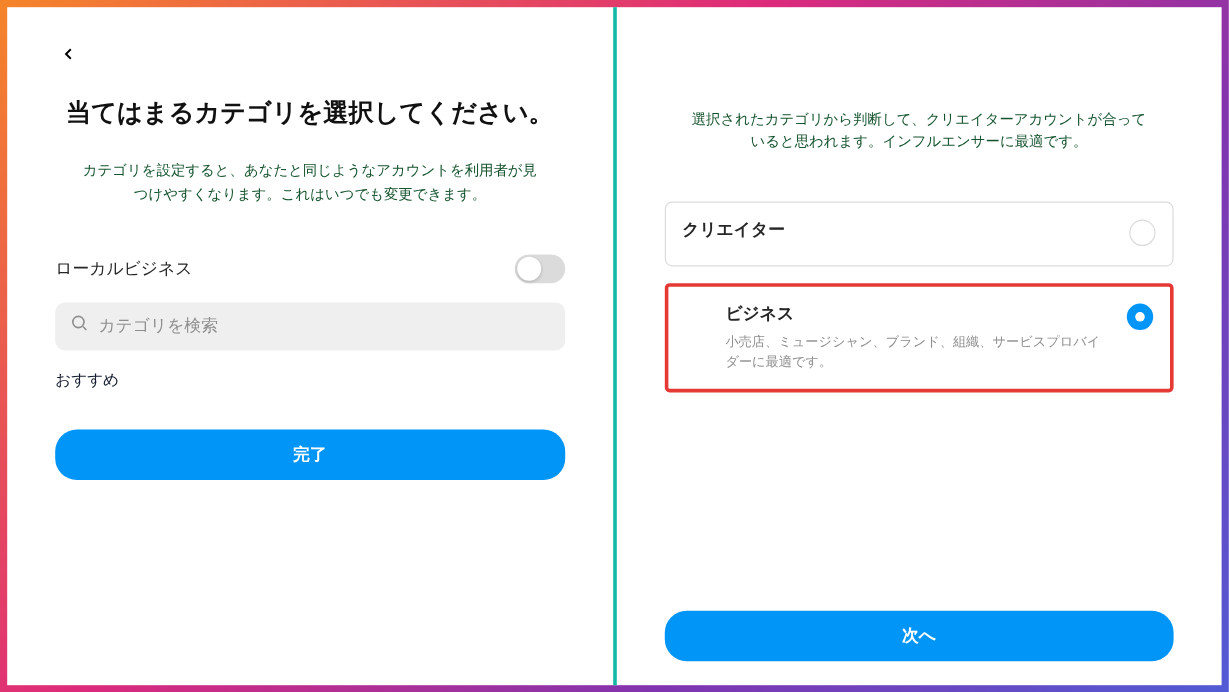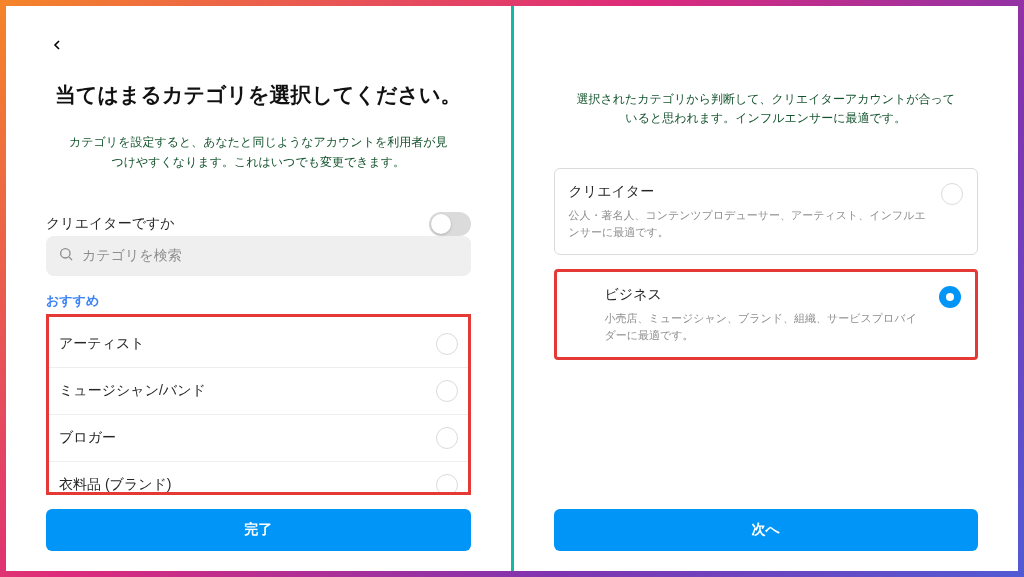--- a/index.html
+++ b/index.html
@@ -72,37 +72,37 @@
       width: 20px;
       height: 20px;
       background: #fff;
       border-radius: 50%;
       position: absolute;
       top: 2px;
       left: 2px;
       box-shadow: 0 1px 3px rgba(0,0,0,0.2);
     }
     .search-box {
-      margin-top: 0;
+      margin-top: 16px;
       background: #efefef;
       border-radius: 8px;
       height: 40px;
       display: flex;
       align-items: center;
       padding: 0 12px;
       gap: 8px;
     }
     .search-icon svg { stroke: #8e8e8e; fill: none; stroke-width: 2; }
     .search-placeholder { color: #8e8e8e; font-size: 14px; }
     .section-label {
       font-size: 13px;
-      font-weight: 700;
-      color: #3b82f6;
+      font-weight: 400;
+      color: #0f172a;
       margin-top: 16px;
-      margin-bottom: 4px;
+      margin-bottom: 18px;
     }
     .list-box {
       border: 3px solid #e53935;
       padding: 4px 0;
       flex: 1;
       overflow: hidden;
     }
     .list-item {
       display: flex;
       align-items: center;
@@ -118,21 +118,21 @@
       border: 1px solid #dbdbdb;
       border-radius: 50%;
       flex-shrink: 0;
     }
     .primary-btn {
       margin-top: 14px;
       background: #0095f6;
       color: #fff;
       text-align: center;
       padding: 12px;
-      border-radius: 6px;
+      border-radius: 18px;
       font-size: 14px;
       font-weight: 600;
       cursor: pointer;
     }
     
     .card {
       border: 1px solid #dbdbdb;
       border-radius: 6px;
       padding: 14px 14px;
       margin-top: 14px;
@@ -140,21 +140,21 @@
       align-items: flex-start;
       justify-content: space-between;
       gap: 14px;
     }
     .card.highlight {
       border: 3px solid #e53935;
       border-radius: 4px;
       padding-left: 48px;
     }
     .card-text { flex: 1; }
-    .card-title { font-size: 14px; font-weight: 400; color: #262626; margin-bottom: 6px; }
+    .card-title { font-size: 14px; font-weight: 700; color: #262626; margin-bottom: 6px; }
     .card-desc { font-size: 11px; color: #8e8e8e; line-height: 1.5; }
     .radio-selected {
       width: 22px;
       height: 22px;
       border-radius: 50%;
       background: #0095f6;
       display: flex;
       align-items: center;
       justify-content: center;
       flex-shrink: 0;
@@ -177,69 +177,50 @@
   <div class="screen screen-left">
     <div class="back-btn">
       <svg width="16" height="16" viewBox="0 0 24 24">
         <polyline points="15 18 9 12 15 6"></polyline>
       </svg>
     </div>
     <div class="title">当てはまるカテゴリを選択してください。</div>
     <div class="subtitle">カテゴリを設定すると、あなたと同じようなアカウントを利用者が見つけやすくなります。これはいつでも変更できます。</div>
 
     <div class="toggle-row">
-      <span class="toggle-label">クリエイターですか</span>
+      <span class="toggle-label">ローカルビジネス</span>
       <div class="toggle">
         <div class="toggle-knob"></div>
       </div>
     </div>
 
     <div class="search-box">
       <span class="search-icon">
         <svg width="16" height="16" viewBox="0 0 24 24">
             <circle cx="11" cy="11" r="7"></circle>
             <line x1="21" y1="21" x2="16.65" y2="16.65"></line>
           </svg>
       </span>
       <span class="search-placeholder">カテゴリを検索</span>
     </div>
 
     <div class="section-label">おすすめ</div>
 
-    <div class="list-box">
-      <div class="list-item">
-        <span class="list-item-label">アーティスト</span>
-        <span class="radio-empty"></span>
-      </div>
-      <div class="list-item">
-        <span class="list-item-label">ミュージシャン/バンド</span>
-        <span class="radio-empty"></span>
-      </div>
-      <div class="list-item">
-        <span class="list-item-label">ブロガー</span>
-        <span class="radio-empty"></span>
-      </div>
-      <div class="list-item">
-        <span class="list-item-label">衣料品 (ブランド)</span>
-        <span class="radio-empty"></span>
-      </div>
-    </div>
 
     <div class="primary-btn">完了</div>
   </div>
 
   <div class="screen screen-right">
     <div class="subtitle">選択されたカテゴリから判断して、クリエイターアカウントが合っていると思われます。インフルエンサーに最適です。</div>
 
     <div style="height:26px;"></div>
 
     <div class="card">
       <div class="card-text">
         <div class="card-title">クリエイター</div>
-        <div class="card-desc">公人・著名人、コンテンツプロデューサー、アーティスト、インフルエンサーに最適です。</div>
       </div>
       <span class="radio-empty"></span>
     </div>
 
     <div class="card highlight">
       <div class="card-text">
         <div class="card-title">ビジネス</div>
         <div class="card-desc">小売店、ミュージシャン、ブランド、組織、サービスプロバイダーに最適です。</div>
       </div>
       <span class="radio-selected"></span>

